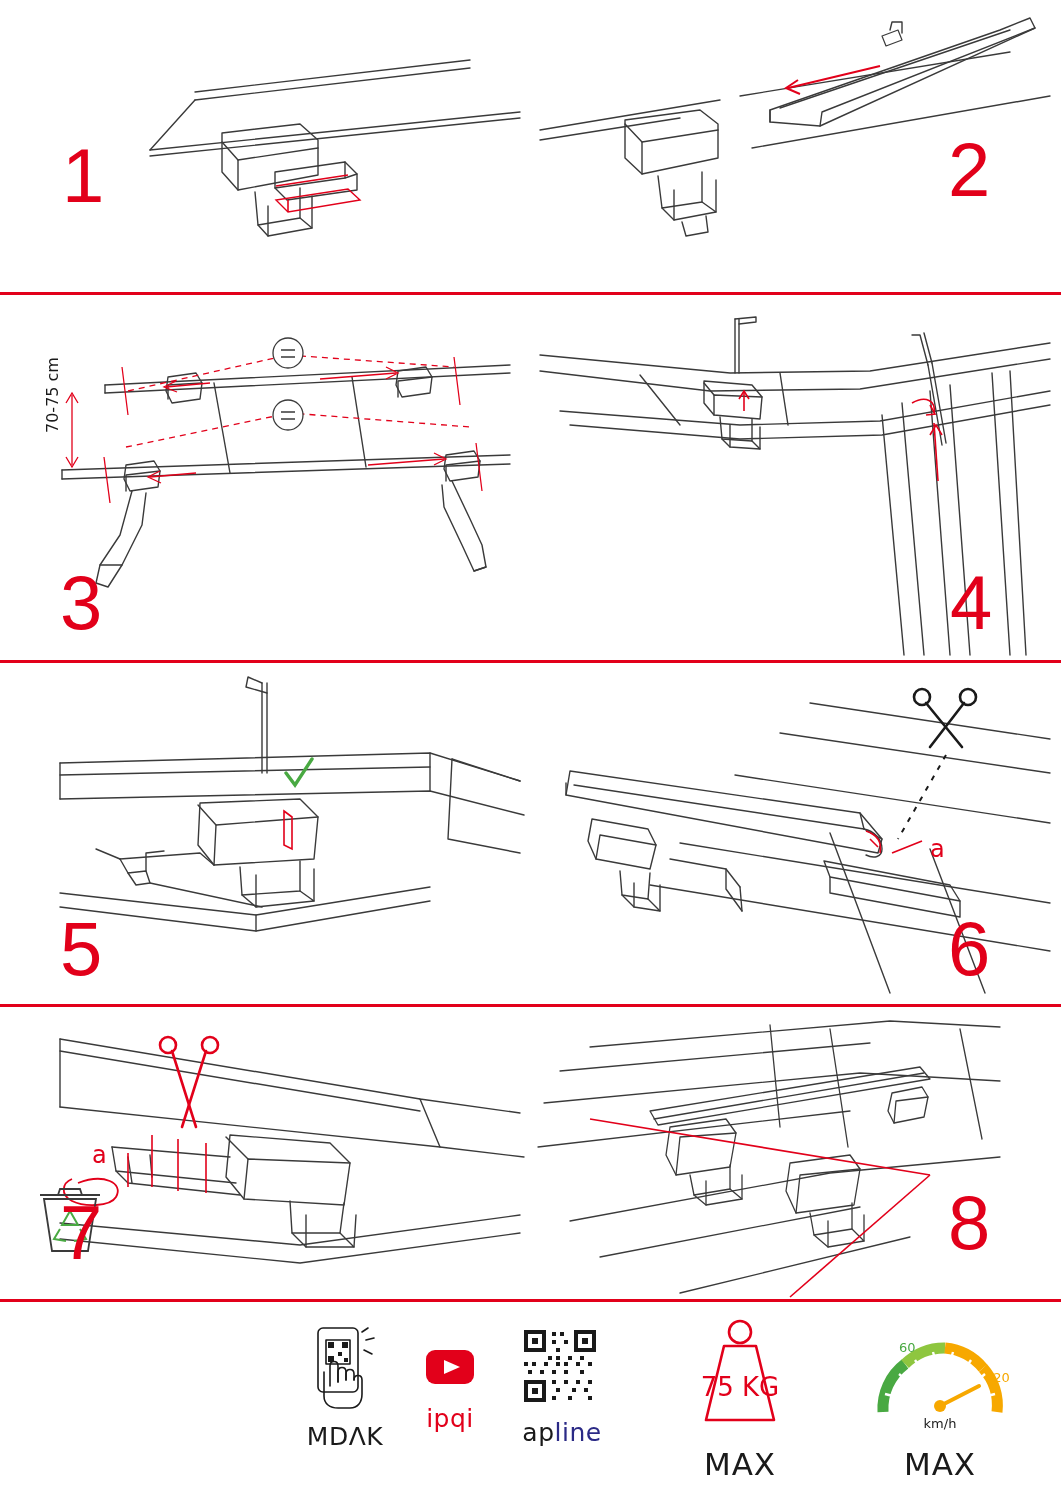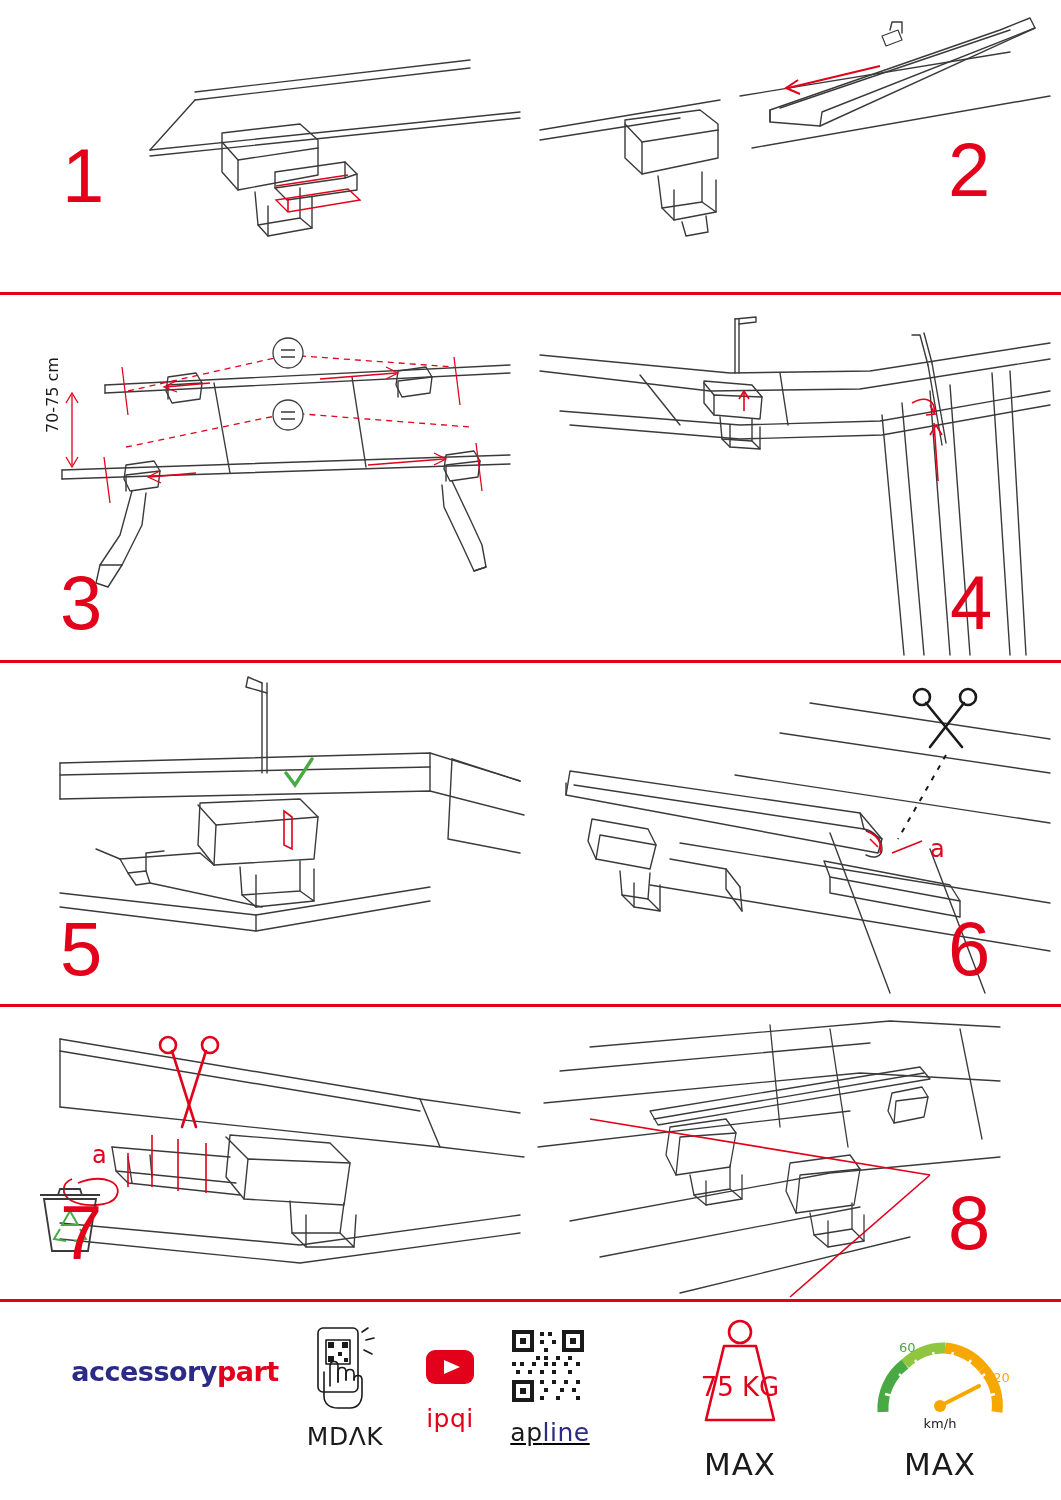--- a/index.html
+++ b/index.html
@@ -502,23 +502,20 @@
         <path d="M60 112 L400 168"></path>
         <path d="M400 168 L260 290"></path>
       </g>
     </svg>
     <div class="step-num" style="left:418px;top:178px;">8</div>
   </div>
 
   <div class="footer">
 
     <div class="brand-block">
-      <div class="brand-accessory">
-        <span class="a1">accessory</span><span class="a2">part</span>
-      </div>
     </div>
 
     <div class="logo-col" style="left:400px;top:40px;width:100px;">
       <svg width="100" height="50" viewBox="0 0 100 50">
         <rect x="26" y="8" width="48" height="34" rx="9" fill="#e2001a"></rect>
         <path d="M44 18 L60 25 L44 32 Z" fill="#ffffff"></path>
       </svg>
       <div class="logo-cap ipqi">ipqi</div>
     </div>
 
@@ -539,21 +536,21 @@
           <path d="M34 48 L34 72 C34 80 40 84 48 84 L60 84 C68 84 72 78 72 70 L72 56 C72 50 64 50 64 56"></path>
           <path d="M64 56 L64 50 C64 44 56 44 56 50 L56 56"></path>
           <path d="M56 56 L56 48 C56 42 48 42 48 48 L48 58"></path>
           <path d="M48 58 L48 42 C48 36 40 36 40 42 L40 62"></path>
           <path d="M72 8 L78 4 M76 16 L84 14 M74 26 L82 30"></path>
         </g>
       </svg>
       <div class="logo-cap mdak">MDΛK</div>
     </div>
 
-    <div class="logo-col" style="left:480px;top:24px;width:140px;text-decoration:underline;">
+    <div class="logo-col" style="left:492px;top:24px;width:140px;">
       <svg width="140" height="80" viewBox="0 0 140 80">
         <rect x="32" y="4" width="72" height="72" fill="#ffffff"></rect>
         <g fill="#1a1a1a">
           <rect x="32" y="4" width="22" height="22"></rect>
             <rect x="36" y="8" width="14" height="14" fill="#fff"></rect>
             <rect x="40" y="12" width="6" height="6"></rect>
           <rect x="82" y="4" width="22" height="22"></rect>
             <rect x="86" y="8" width="14" height="14" fill="#fff"></rect>
             <rect x="90" y="12" width="6" height="6"></rect>
           <rect x="32" y="54" width="22" height="22"></rect>

